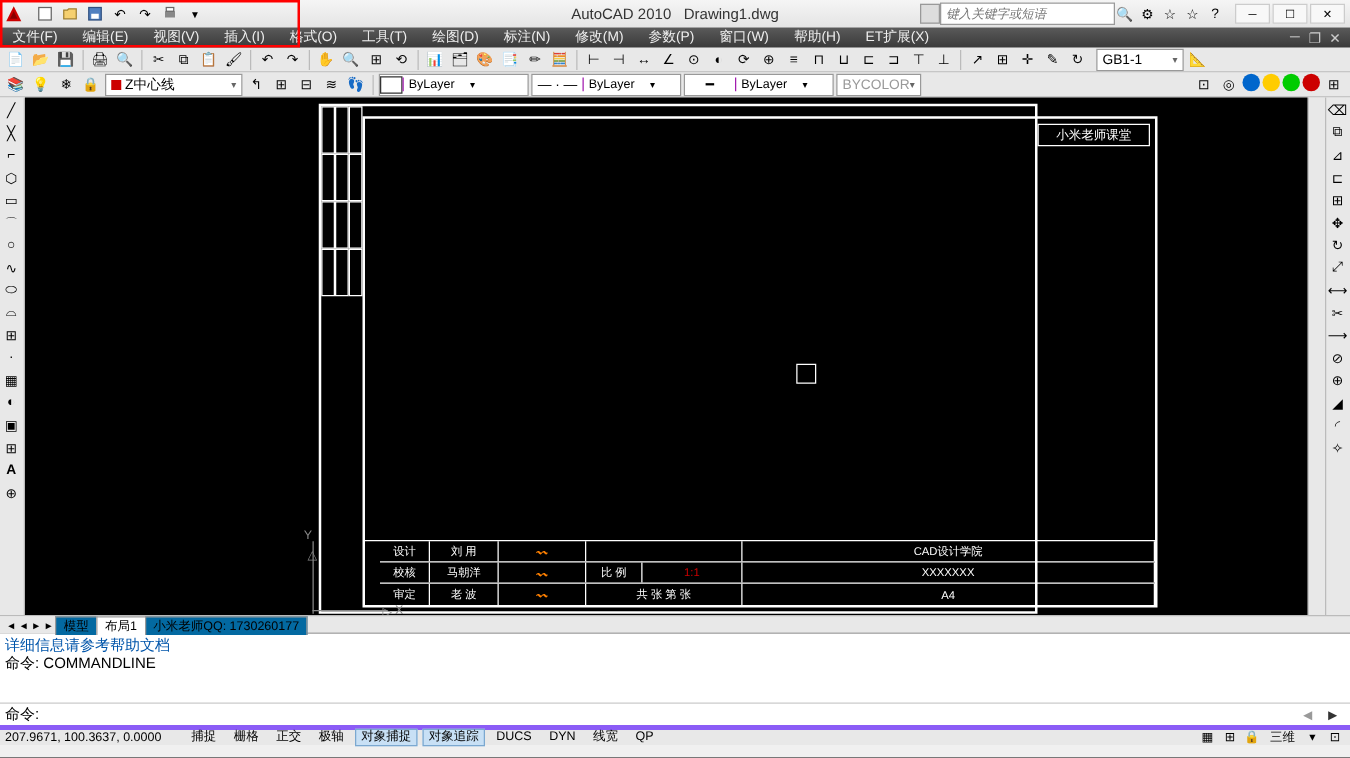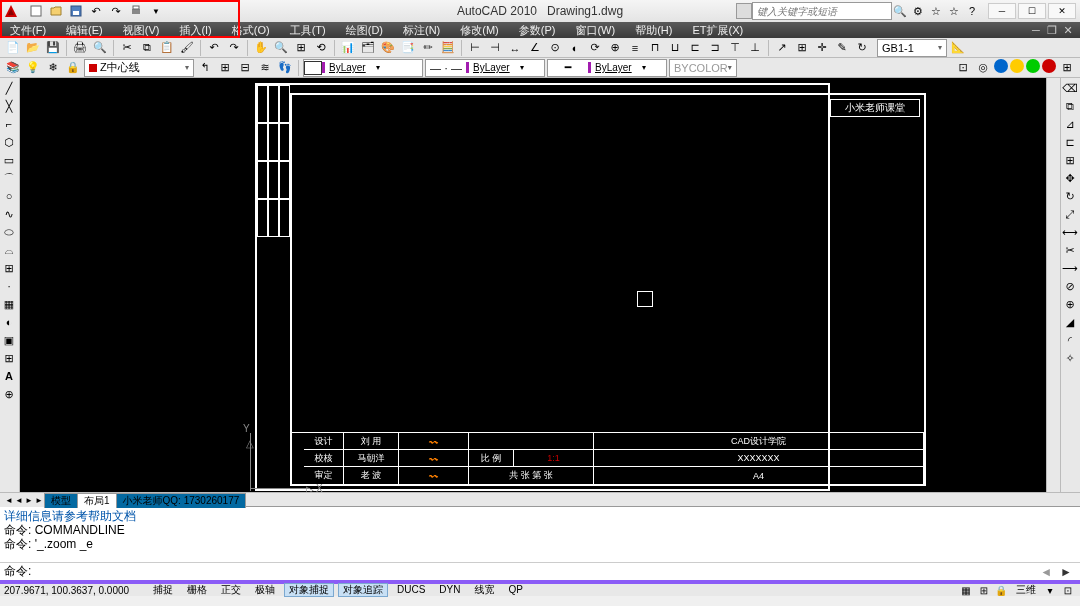--- a/index.html
+++ b/index.html
@@ -27,21 +27,21 @@
     
     .toolbar-row { height: 20px; background: #e8e8e8; border-bottom: 1px solid #bbb; display: flex; align-items: center; gap: 2px; padding: 0 4px; }
     .tb-btn { width: 18px; height: 18px; display: flex; align-items: center; justify-content: center; cursor: pointer; border: 1px solid transparent; }
     .tb-sep { width: 1px; height: 16px; background: #bbb; margin: 0 2px; }
     .tb-dropdown { height: 18px; background: #fff; border: 1px solid #999; font-size: 11px; padding: 0 4px; display: flex; align-items: center; min-width: 80px; }
     .tb-dropdown::after { content: '▾'; margin-left: auto; font-size: 8px; color: #666; }
     
     .toolbar-row2 { height: 20px; background: #e8e8e8; border-bottom: 1px solid #bbb; display: flex; align-items: center; gap: 2px; padding: 0 4px; }
     .color-sample { width: 18px; height: 14px; border: 1px solid #333; }
     .style-combo { display: flex; align-items: center; border: 1px solid #999; background: #fff; min-width: 120px; height: 18px; }
-    .style-combo-label { padding: 0 4px; font-size: 10px; border-left: 3px solid #a21caf; min-width: 50px; text-decoration: underline; }
+    .style-combo-label { padding: 0 4px; font-size: 10px; border-left: 1px solid #a21caf; min-width: 50px; }
     .style-combo::after { content: '▾'; margin: 0 4px; font-size: 8px; }
     .toolbar2-right { margin-left: auto; display: flex; gap: 2px; }
     .dot-btn { width: 14px; height: 14px; border-radius: 50%; }
     
     
     .main-area { position: relative; height: calc(606px - 22px - 16px - 20px - 20px - 10px - 70px - 18px - 16px); display: flex; }
     .left-toolbar { width: 20px; background: #e8e8e8; border-right: 1px solid #bbb; display: flex; flex-direction: column; gap: 2px; padding: 2px 1px; }
     .right-toolbar { width: 20px; background: #e8e8e8; border-left: 1px solid #bbb; display: flex; flex-direction: column; gap: 2px; padding: 2px 1px; }
     .lt-btn { width: 16px; height: 16px; cursor: pointer; display: flex; align-items: center; justify-content: center; }
     
@@ -378,21 +378,20 @@
     <span class="tab">模型</span>
     <span class="tab active">布局1</span>
     <span class="tab">小米老师QQ: 1730260177</span>
   </div>
   <div style="flex:1"></div>
 </div>
 
 <div class="command-area">
   <div style="color:#05a">详细信息请参考帮助文档</div>
   <div>命令: COMMANDLINE</div>
-  <div>命令: '_.zoom _e</div>
 </div>
 <div class="cmd-prompt-row">
   <span class="cmd-label">命令:</span>
   <div class="cmd-scroll">
     <span style="padding:0 4px;color:#999">◄</span>
     <span style="padding:0 4px;color:#333">►</span>
   </div>
 </div>
 
 <div class="statusbar">

